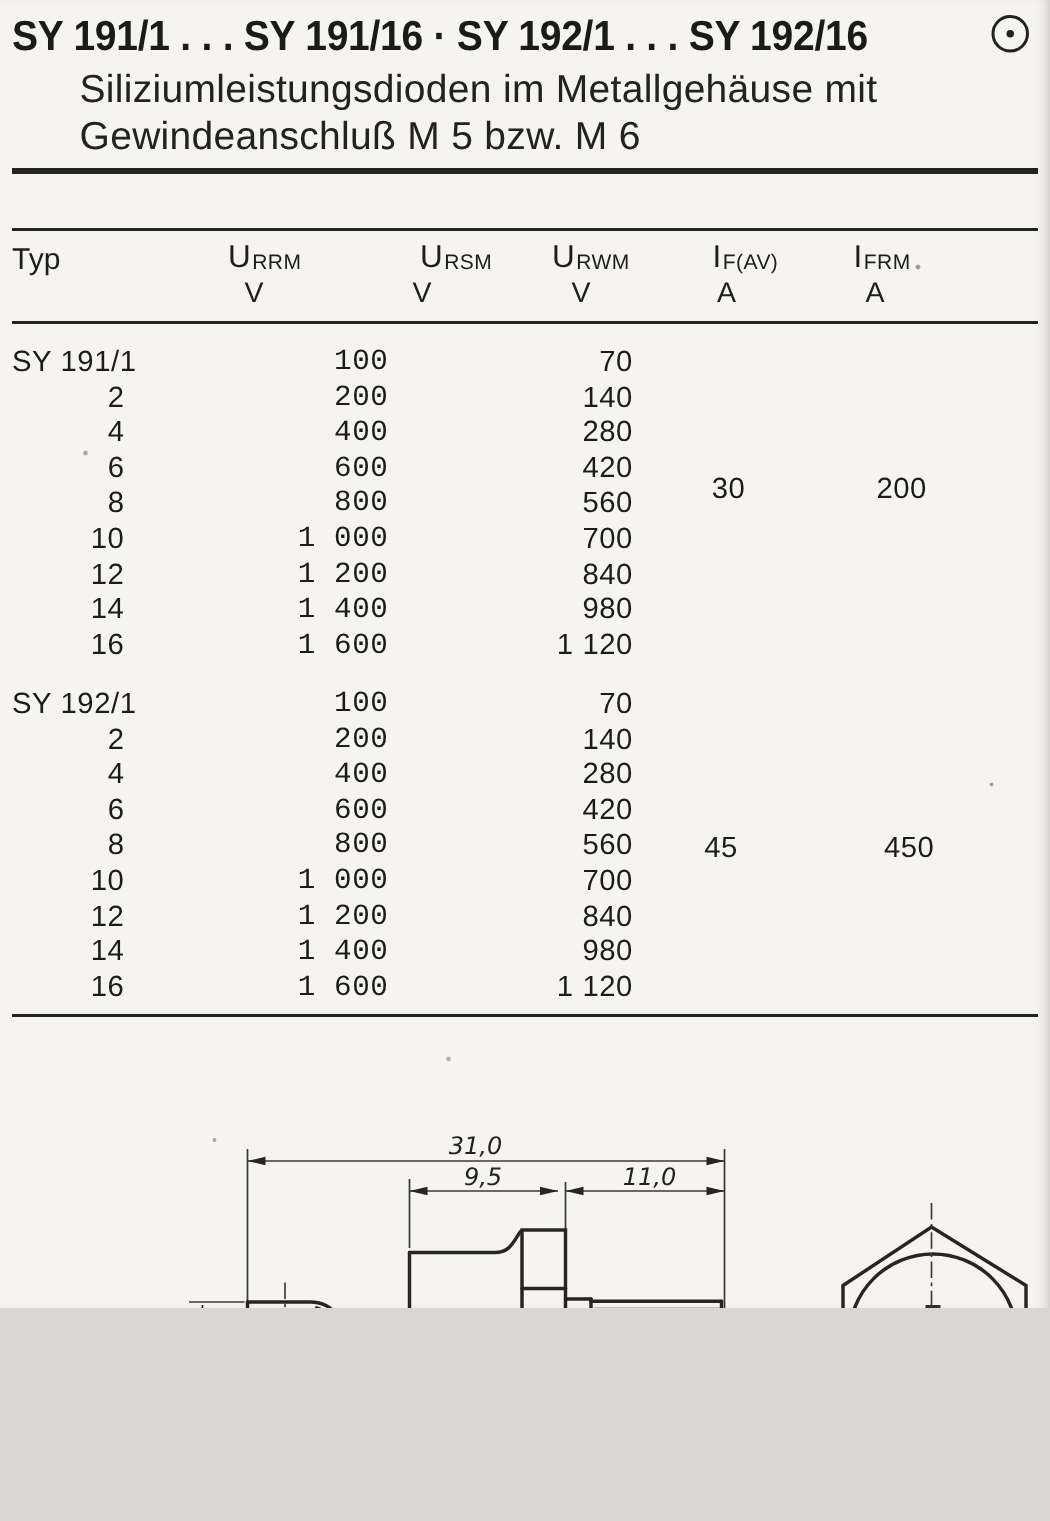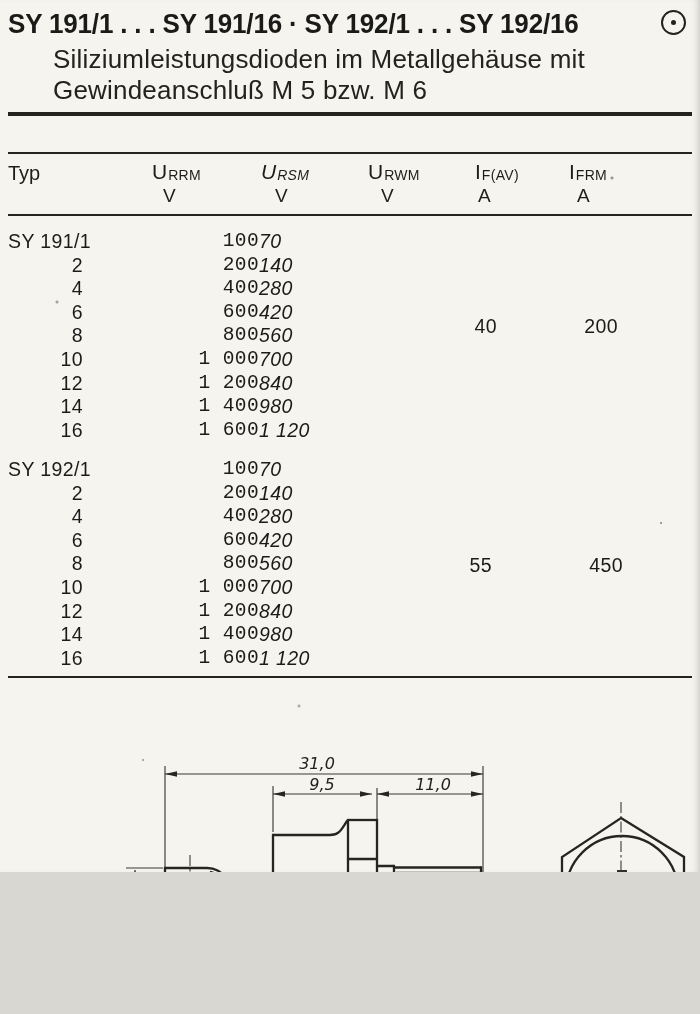--- a/index.html
+++ b/index.html
@@ -26,30 +26,30 @@
   .sub1{top:44px;}
   .sub2{top:75px;}
   .hr{left:8px;width:684px;background:#24241f;}
   .hr-thick{top:112px;height:3.6px;}
   .hr-a{top:152px;height:2px;}
   .hr-b{top:214px;height:2px;}
   .hr-c{top:676px;height:2px;}
   .typ-head{left:8px;top:162px;font-size:20px;text-align:right;}
   .colhead{top:160px;font-size:21px;white-space:nowrap;}
   .colhead sub{font-size:14px;position:relative;top:1px;letter-spacing:.3px;margin-left:1px;vertical-align:baseline;}
-  .ch1{left:152px;} .ch2{left:261px;font-style:italic;} .ch3{left:368px;} .ch4{left:475px;} .ch5{left:569px;}
+  .ch1{left:152px;} .ch2{left:280px;} .ch3{left:368px;} .ch4{left:475px;} .ch5{left:569px;}
   .unit{top:185px;font-size:19px;}
   .u1{left:163px;} .u2{left:275px;} .u3{left:381px;} .u4{left:478px;} .u5{left:577px;}
   .rows{left:8px;font-size:19.5px;line-height:23.6px;letter-spacing:.4px;color:#1b1b19;}
   .rows-191{top:230px;}
   .rows-192{top:458px;}
   .trow{display:flex;height:23.6px;white-space:nowrap;}
   .trow .c1{width:75px;text-align:right;}
   .trow .c2{width:176px;text-align:right;font-family:Liberation Mono, monospace;}
-  .trow .c3{width:163px;text-align:left;font-style:italic;}
+  .trow .c3{width:163px;text-align:right;}
   .merged{font-size:19.5px;letter-spacing:.4px;text-align:right;color:#1b1b19;}
   .m-if191{left:420px;top:315px;width:77px;}
   .m-ifrm191{left:520px;top:315px;width:98px;}
   .m-if192{left:418px;top:554px;width:74px;}
   .m-ifrm192{left:520px;top:554px;width:103px;}
   svg.drawing{left:0;top:740px;}
   svg .ol{stroke:#26261f;stroke-width:2.3;fill:none;stroke-linecap:round;}
   svg .thin{stroke:#3a3a33;stroke-width:1.15;fill:none;}
   svg .inner{stroke:#3a3a33;stroke-width:1.35;fill:none;}
   svg .cl{stroke:#3a3a33;stroke-width:1.1;fill:none;stroke-dasharray:11 3 2.5 3;}
@@ -126,21 +126,21 @@
         <span class="c1">14</span>
         <span class="c2">1 400</span>
         <span class="c3">980</span>
       </div>
     <div class="trow">
         <span class="c1">16</span>
         <span class="c2">1 600</span>
         <span class="c3">1 120</span>
       </div>
   </div>
-  <div class="abs merged m-if191">40</div>
+  <div class="abs merged m-if191">30</div>
   <div class="abs merged m-ifrm191">200</div>
 
   <div class="abs rows rows-192">
     <div class="trow">
         <span class="c1">SY 192/1</span>
         <span class="c2">100</span>
         <span class="c3">70</span>
       </div>
     <div class="trow">
         <span class="c1">2</span>
@@ -176,21 +176,21 @@
         <span class="c1">14</span>
         <span class="c2">1 400</span>
         <span class="c3">980</span>
       </div>
     <div class="trow">
         <span class="c1">16</span>
         <span class="c2">1 600</span>
         <span class="c3">1 120</span>
       </div>
   </div>
-  <div class="abs merged m-if192">55</div>
+  <div class="abs merged m-if192">45</div>
   <div class="abs merged m-ifrm192">450</div>
 
   <svg class="abs drawing" width="700" height="274" viewBox="0 740 700 274" xmlns="http://www.w3.org/2000/svg">
 
     <g>
 
       <line class="thin" x1="165" y1="766" x2="165" y2="870"></line>
       <line class="thin" x1="483" y1="766" x2="483" y2="920"></line>
       <line class="thin" x1="273" y1="786" x2="273" y2="832"></line>
       <line class="thin" x1="377" y1="788" x2="377" y2="820"></line>

